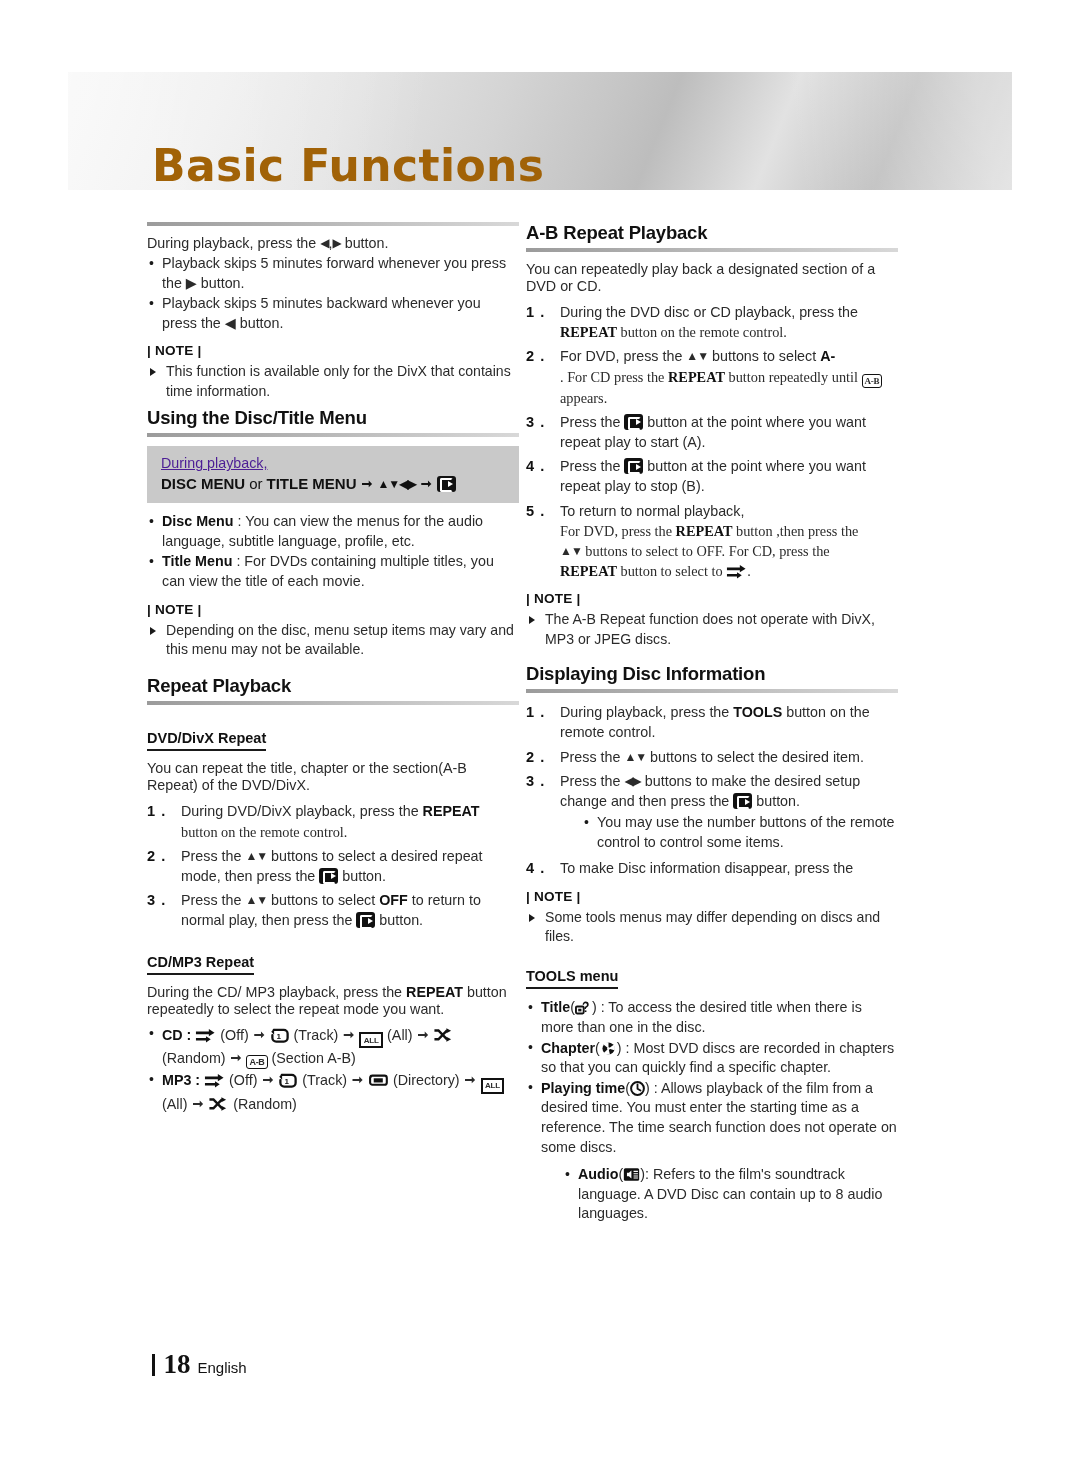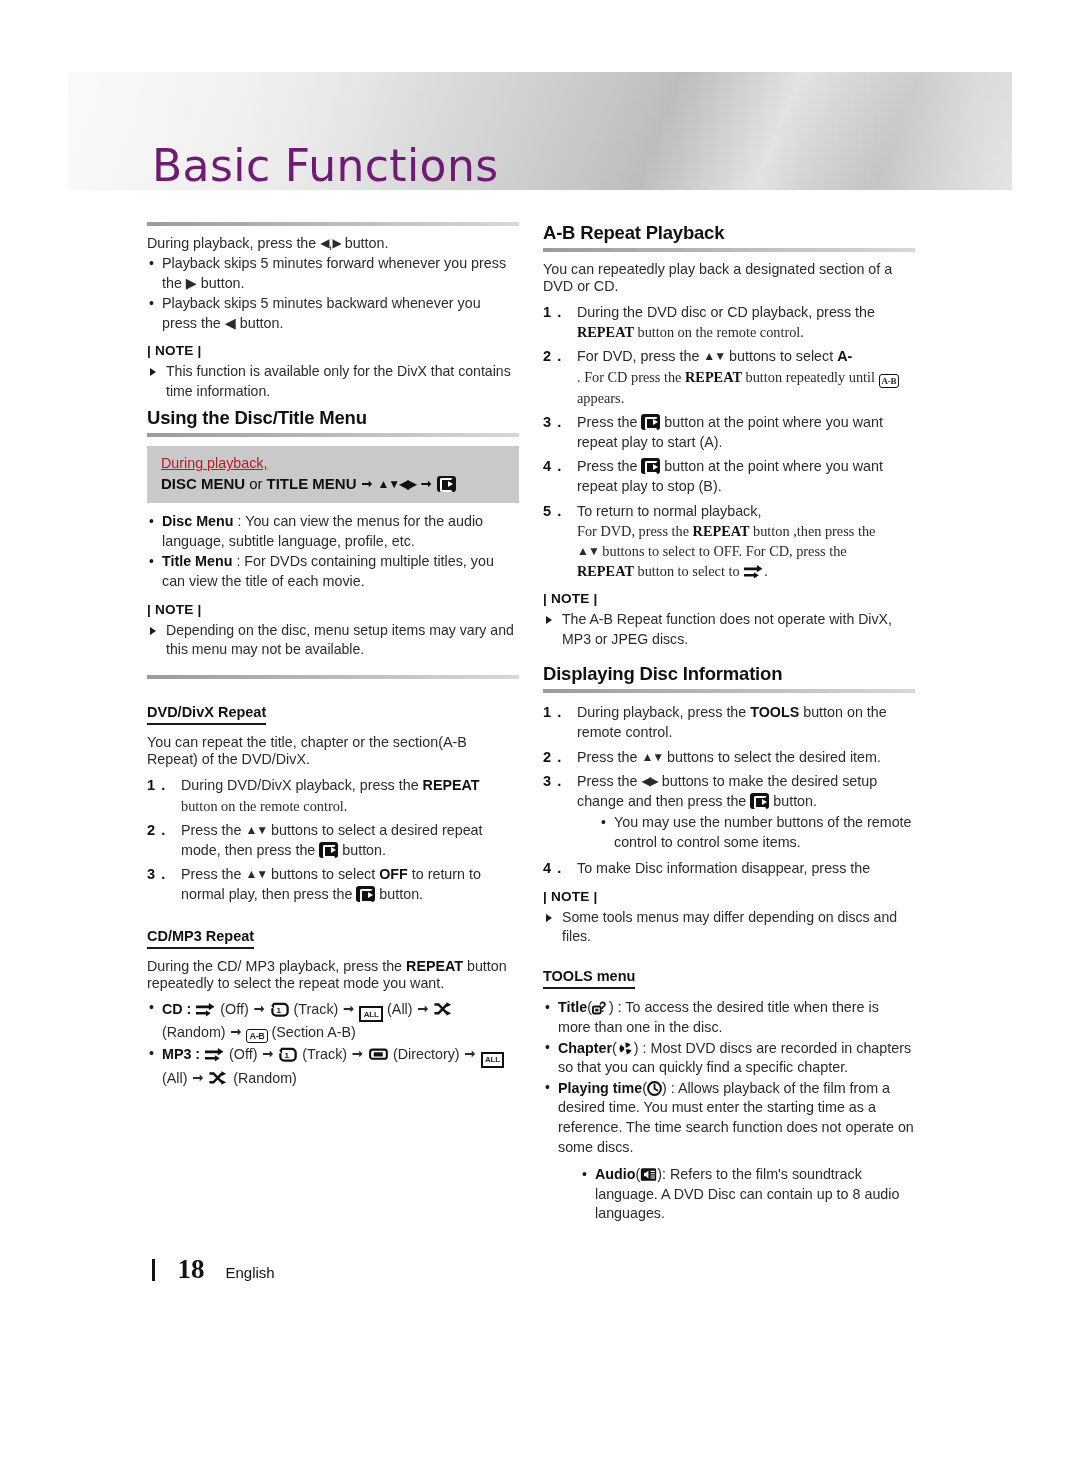--- a/index.html
+++ b/index.html
@@ -44,35 +44,35 @@
     background:
       linear-gradient(100deg, rgba(255,255,255,0.55) 0%, rgba(255,255,255,0) 38%),
       linear-gradient(260deg, rgba(255,255,255,0.35) 4%, rgba(255,255,255,0) 24%);
     pointer-events: none;
   }
   .chapter-title {
     position: absolute;
     left: 152px;
     top: 140px;
     font-family: "DejaVu Sans", sans-serif;
-    font-weight: 400;
+    font-weight: 700;
     font-size: 44px;
     letter-spacing: 0.4px;
-    color: #701a75;
+    color: #a16207;
     white-space: nowrap;
   }
 
   
   .col {
     position: absolute;
     top: 222px;
     width: 372px;
   }
   .col-left  { left: 147px; }
-  .col-right { left: 543px; }
+  .col-right { left: 526px; }
 
   
   .h1 {
     font-size: 18.5px;
     font-weight: bold;
     letter-spacing: -0.2px;
     margin: 0 0 4px 0;
     color: #111;
   }
   .h1-rule {
@@ -183,21 +183,21 @@
 
   
   .callout {
     background: #c9c9c9;
     padding: 9px 14px 11px 14px;
     margin: 6px 0 9px 0;
   }
   .callout .line1 {
     font-size: 14.3px;
     text-decoration: underline;
-    color: #b91c1c;
+    color: #4c1d95;
     margin-bottom: 4px;
   }
   .callout .line2 {
     font-size: 15px;
     font-weight: bold;
     color: #111;
     display: flex;
     align-items: center;
     gap: 4px;
     white-space: nowrap;
@@ -286,24 +286,24 @@
     vertical-align: 1px;
     padding: 0 1px;
   }
   .dpad { letter-spacing: -1px; font-size: 12px; vertical-align: 1px; }
   b.k { font-weight: bold; color: #111; }
 
   
   .footer {
     position: absolute;
     left: 152px;
-    top: 1256px;
+    top: 1351px;
     display: flex;
     align-items: baseline;
-    gap: 21px;
+    gap: 7px;
     text-align: center;
   }
   .footer .bar {
     width: 2.5px;
     height: 22px;
     background: #111;
     align-self: center;
     margin-right: 2px;
   }
   .footer .pno {
@@ -367,20 +367,21 @@
       <li><b class="k">Title Menu</b><span> : For DVDs containing multiple titles, you can view the title of each movie.</span></li>
     </ul>
 
     <div class="note-head">| NOTE |</div>
     <ul class="note">
       <li>Depending on the disc, menu setup items may vary and this menu may not be available.</li>
     </ul>
   </div>
 
   <div style="margin-top:16px;">
+    <div class="h1">Repeat Playback</div>
     <div class="h1-rule"></div>
 
     <div class="h2">DVD/DivX Repeat</div>
     <p class="p">You can repeat the title, chapter or the section(A-B Repeat) of the DVD/DivX.</p>
 
     <ol class="steps">
       <li><span>During DVD/DivX playback, press the </span><b class="k">REPEAT</b><span class="cont">button on the remote control.</span></li>
       <li><span>Press the </span><span class="dpad">▲▼</span><span> buttons to select a desired repeat mode, then press the </span><span class="ico ico-enter"></span><span> button.</span></li>
       <li><span>Press the </span><span class="dpad">▲▼</span><span> buttons to select </span><b class="k">OFF</b><span> to return to normal play, then press the </span><span class="ico ico-enter"></span><span> button.</span></li>
     </ol>

